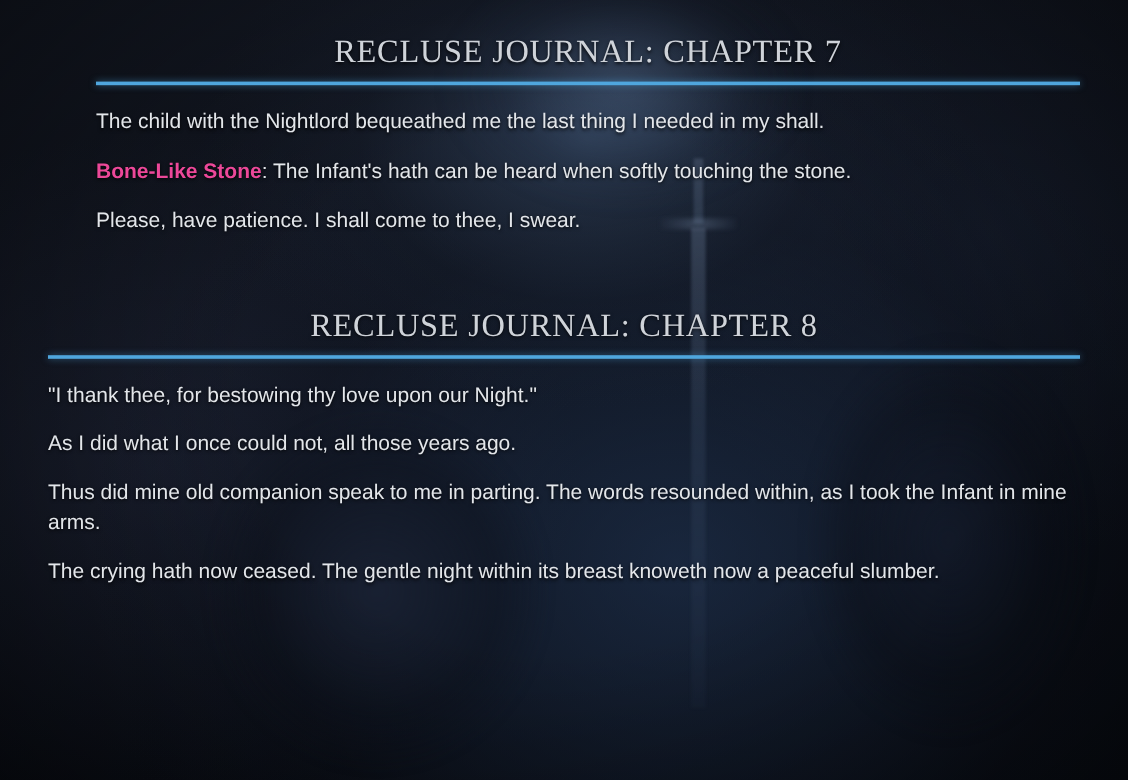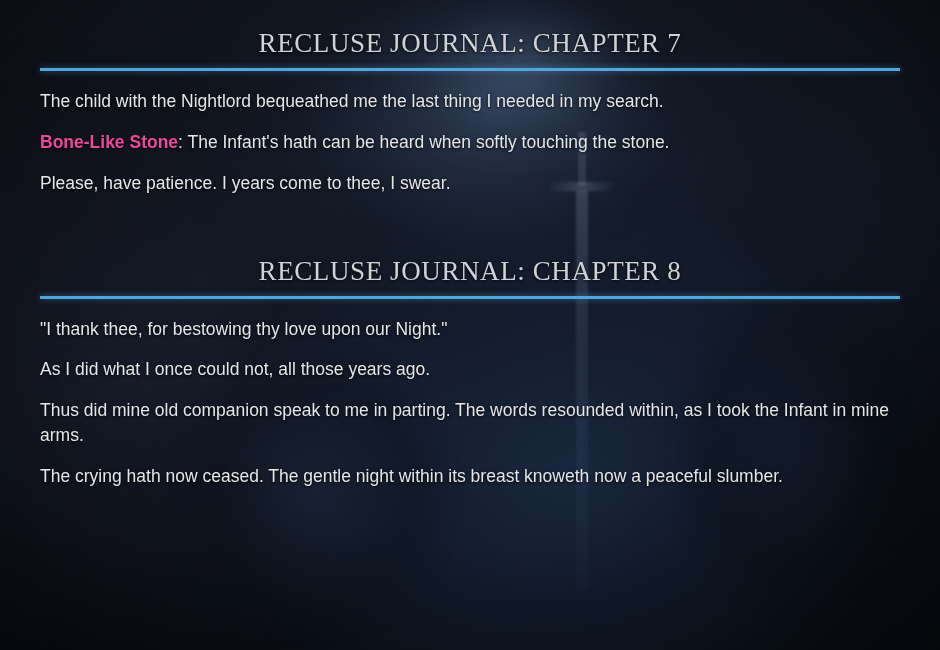--- a/index.html
+++ b/index.html
@@ -134,21 +134,21 @@
     margin: 0 0 16px 0;
     max-width: 880px;
   }
   .para .term {
     font-weight: bold;
     color: #ec4899;
   }
 
   .spacer { height: 44px; }
 
-  #entry-1 { padding-top: 28px; }
+  #entry-1 { padding-top: 28px; margin-left: 40px; }
 </style>
 </head>
 <body>
 
 <div class="bg">
   <div class="glow-top"></div>
   <div class="fig-left"></div>
   <div class="fig-right"></div>
   <div class="sword">
     <div class="hilt"></div>
@@ -157,25 +157,25 @@
   </div>
   <div class="bg-vignette"></div>
 </div>
 
 <div class="content">
 
   <div class="entry" id="entry-1">
     <div class="chapter-title">RECLUSE JOURNAL: CHAPTER 7</div>
     <div class="divider"></div>
 
-    <p class="para"><span>The child with the Nightlord bequeathed me the last thing I needed in my search.</span></p>
+    <p class="para"><span>The child with the Nightlord bequeathed me the last thing I needed in my shall.</span></p>
 
     <p class="para"><span class="term">Bone-Like Stone</span><span>: The Infant's hath can be heard when softly touching the stone.</span></p>
 
-    <p class="para"><span>Please, have patience. I years come to thee, I swear.</span></p>
+    <p class="para"><span>Please, have patience. I shall come to thee, I swear.</span></p>
   </div>
 
   <div class="spacer"></div>
 
   <div class="entry" id="entry-2">
     <div class="chapter-title">RECLUSE JOURNAL: CHAPTER 8</div>
     <div class="divider"></div>
 
     <p class="para"><span>"I thank thee, for bestowing thy love upon our Night."</span></p>
 

